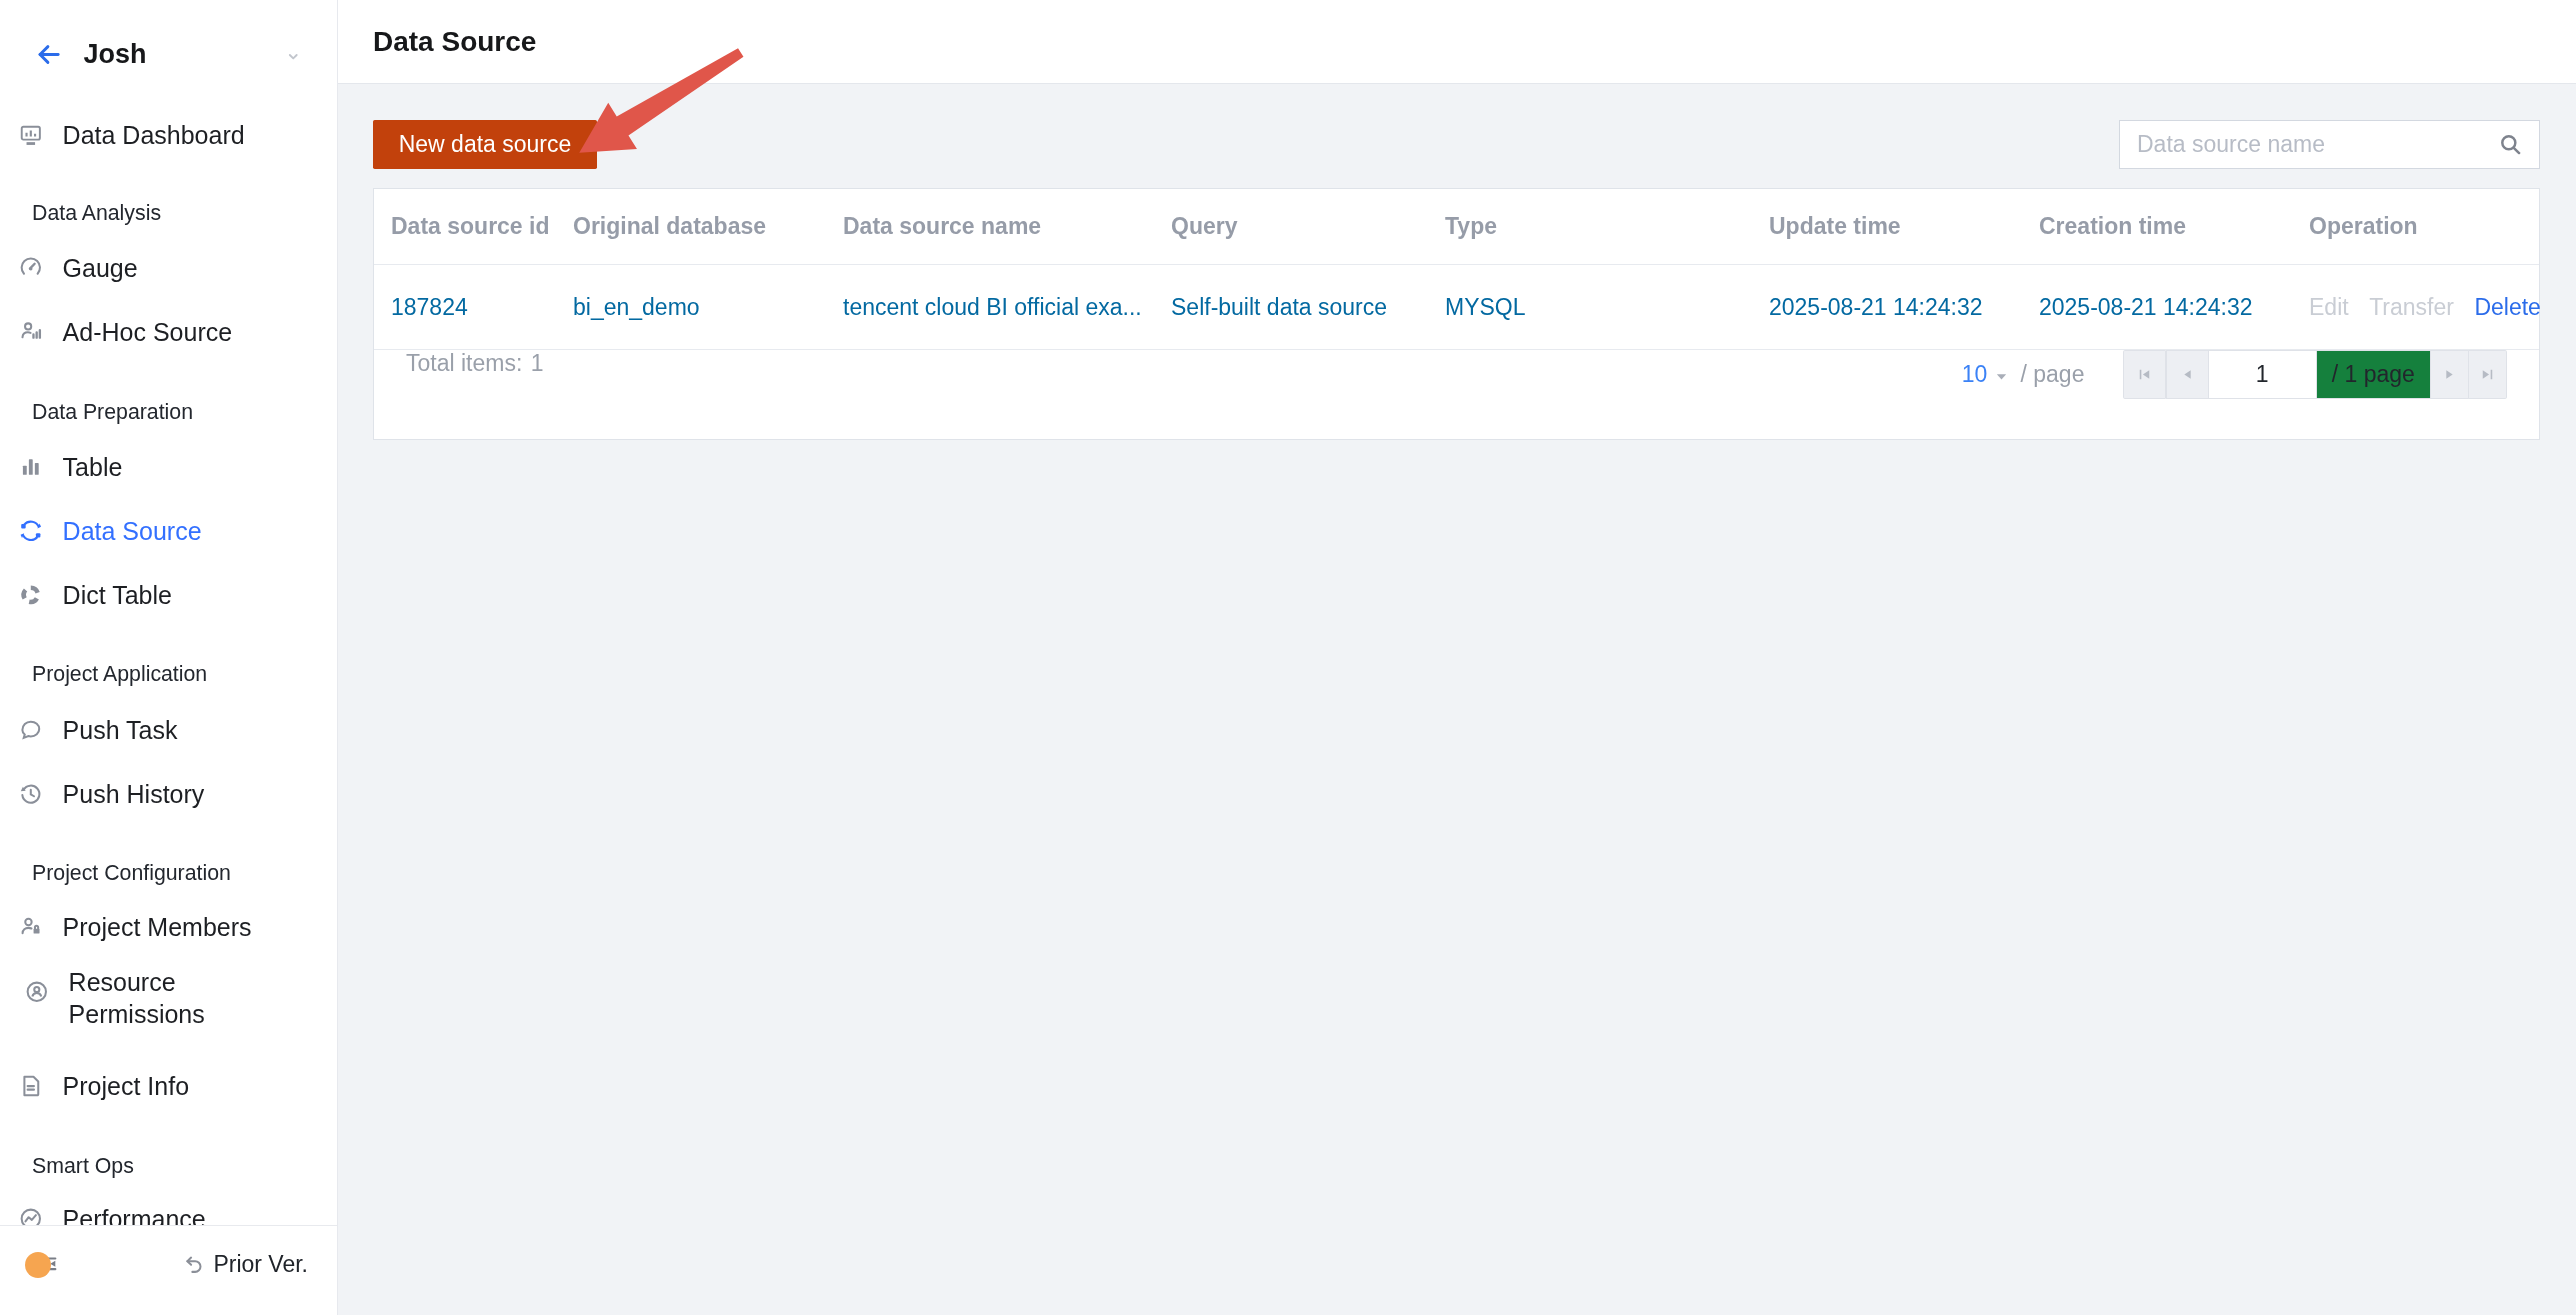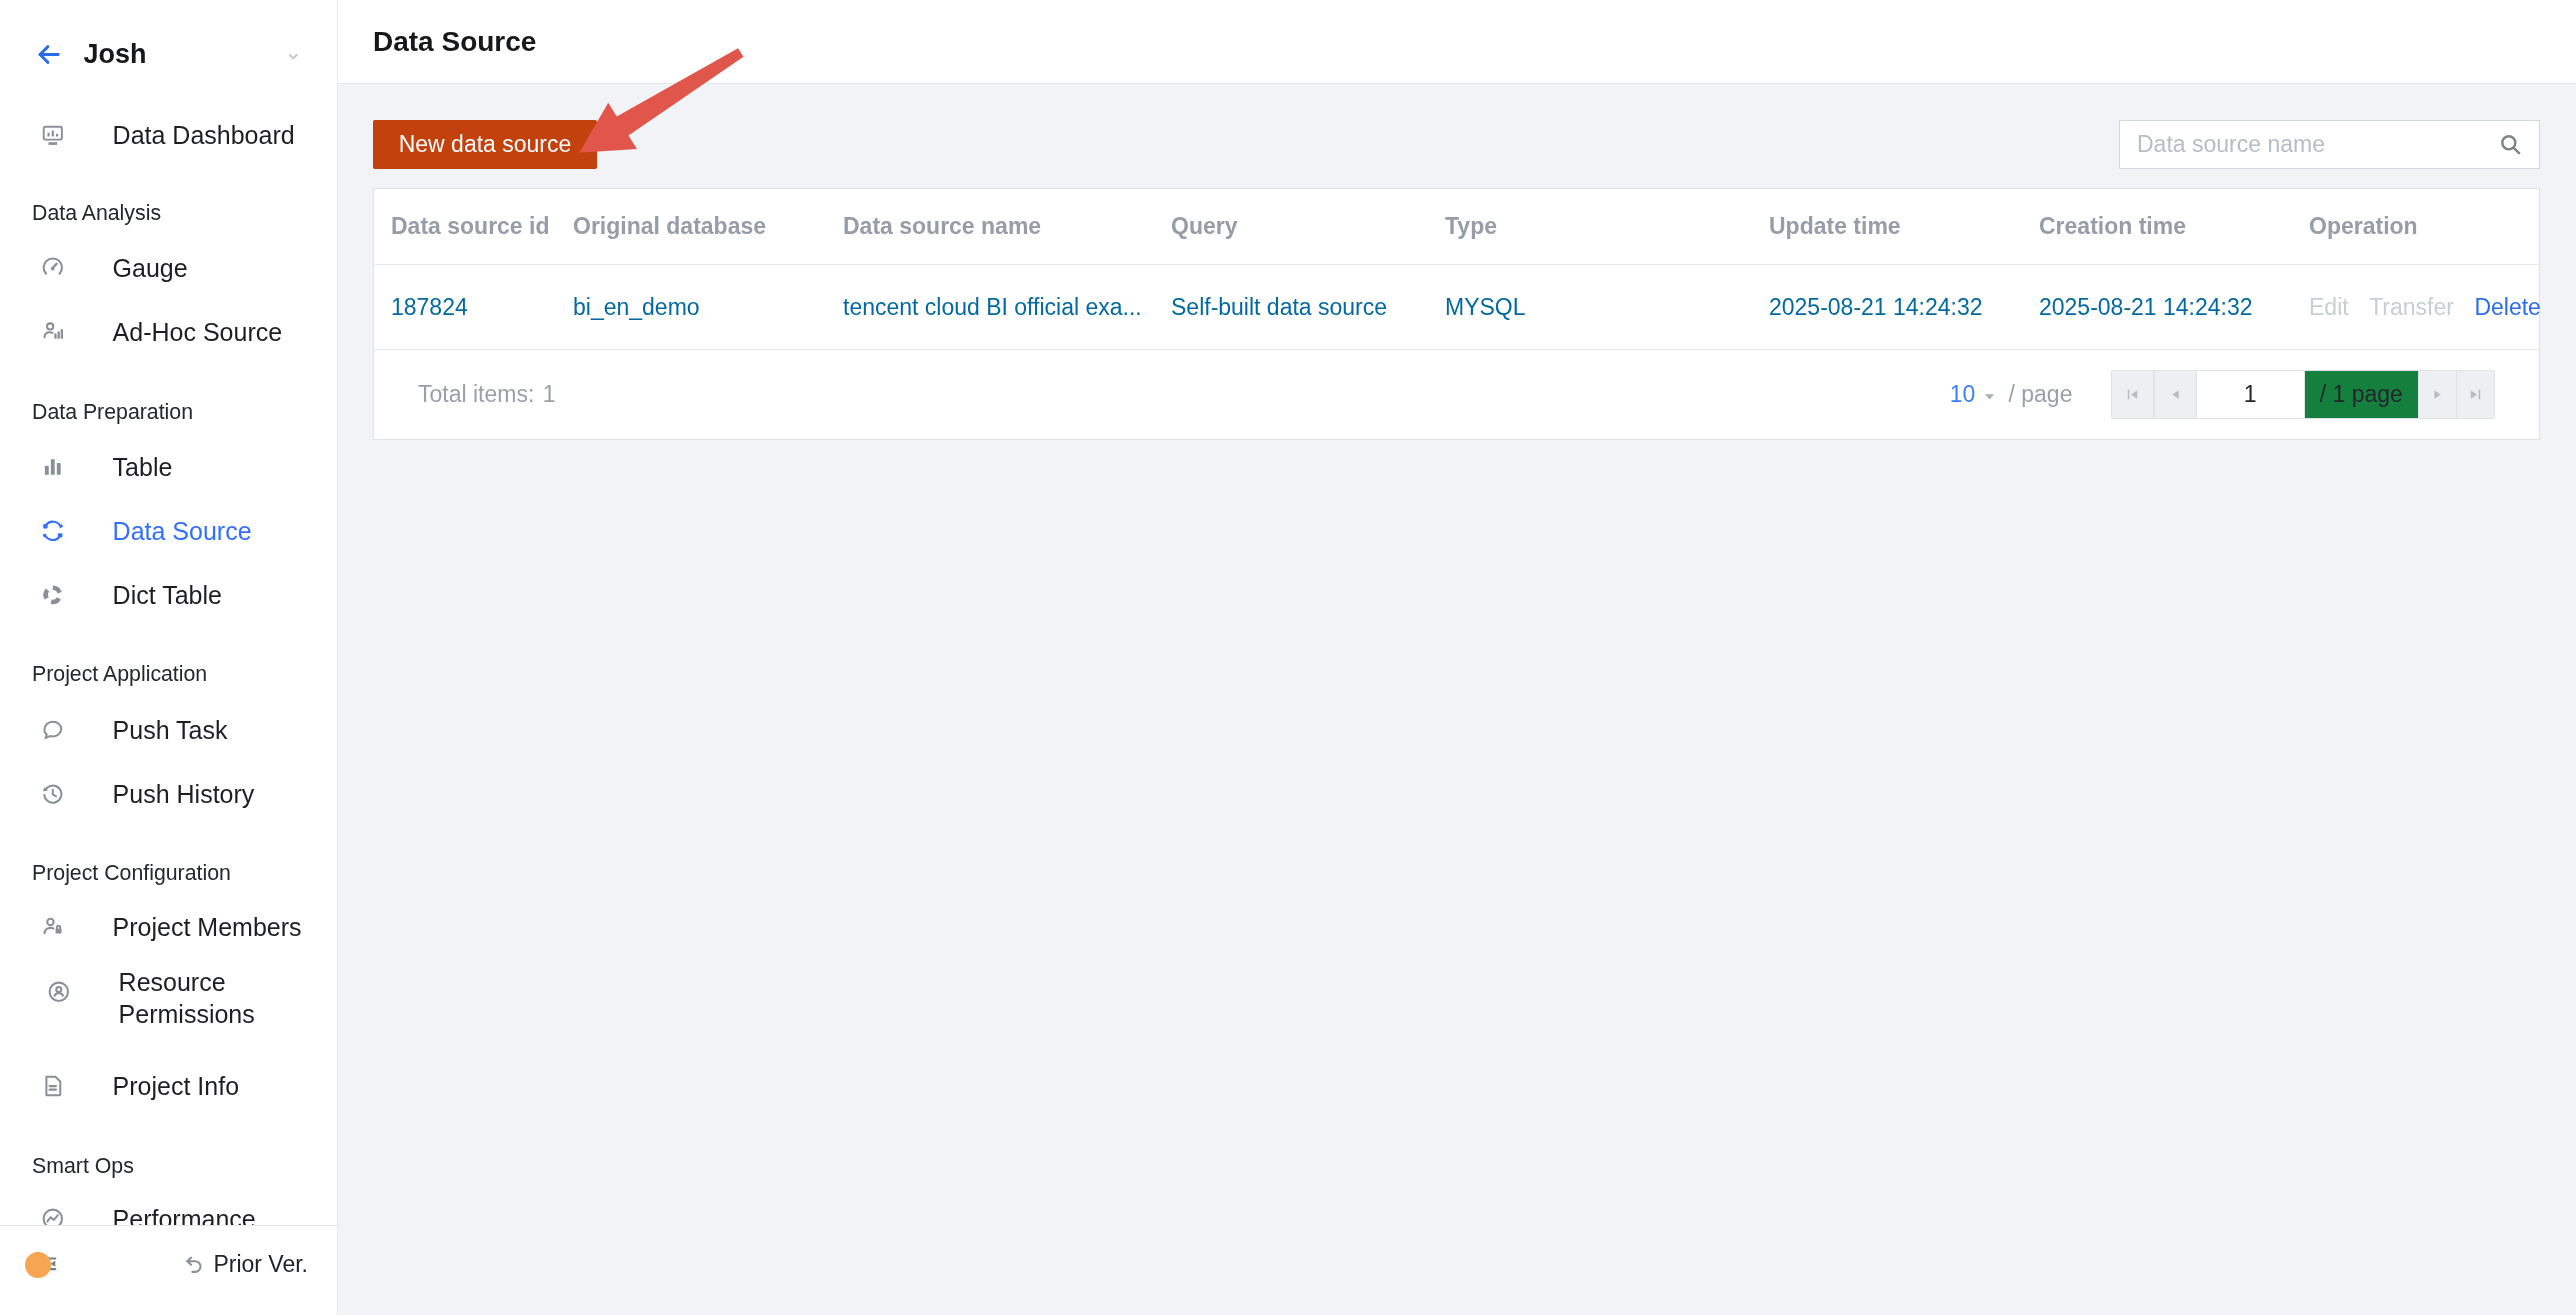--- a/index.html
+++ b/index.html
@@ -6,21 +6,21 @@
   body{
     width:2576px;height:1315px;position:relative;overflow:hidden;
     background:#ffffff;font-family:"Liberation Sans",sans-serif;
     -webkit-font-smoothing:antialiased;
   }
   
   .sidebar{position:absolute;left:0;top:0;width:337px;height:1315px;background:#fff;border-right:0.9px solid #e7e9ee;z-index:2;}
   .s-header{position:absolute;left:0;top:24px;width:100%;height:61px;display:flex;align-items:center;padding-left:34px;box-sizing:border-box;}
   .s-header .name{font-size:27px;font-weight:700;color:#17181a;margin-left:20.5px;}
   .s-header .chev{position:absolute;right:34px;top:22px;}
-  .nav-row{position:absolute;left:0;width:100%;height:63px;display:flex;align-items:center;padding-left:40px;box-sizing:border-box;cursor:pointer;gap:28px;}
+  .nav-row{position:absolute;left:0;width:100%;height:63px;display:flex;align-items:center;padding-left:18px;box-sizing:border-box;cursor:pointer;}
   .nav-row .ic{width:25.6px;height:25.6px;margin-right:19px;flex:0 0 25.6px;display:flex;align-items:center;justify-content:center;}
   .nav-row .lbl{font-size:25px;color:#1d1f23;line-height:32px;}
   .nav-row.active .lbl{color:#3370ff;}
   .nav-section{position:absolute;left:0;width:100%;height:38px;display:flex;align-items:center;padding-left:32px;box-sizing:border-box;font-size:21.3px;color:#23272e;}
   .nav-row.tall{height:94px;align-items:flex-start;margin-left:6px;}
   .nav-row.tall .ic{margin-top:15.4px;}
   .nav-row.tall .lbl{width:171px;margin-top:1.7px;}
   .s-footer{position:absolute;left:0;bottom:12px;width:100%;height:77px;background:#fff;border-top:0.9px solid #e8eaee;z-index:3;}
   .s-footer .orange-dot{position:absolute;left:25px;top:25.6px;width:26.4px;height:26.4px;border-radius:50%;background:#f6a550;z-index:2;}
   .s-footer .collapse{position:absolute;left:34px;top:25px;z-index:1;}
@@ -40,21 +40,21 @@
   .card{position:absolute;left:35px;right:36px;top:104px;height:252px;background:#fff;border:0.9px solid #dfe3e9;box-sizing:border-box;display:flex;flex-direction:column;}
   .tgrid{display:grid;grid-template-columns:182px 270px 328px 274px 324px 270px 270px 1fr;}
   .thead{height:75px;border-bottom:0.9px solid #e7eaef;align-items:center;}
   .thead .cell{font-size:23px;font-weight:700;color:#969ca8;padding-left:17px;white-space:nowrap;overflow:hidden;}
   .trow{height:84px;border-bottom:0.9px solid #e7eaef;align-items:center;}
   .trow .cell{font-size:23px;color:#0369a1;padding-left:17px;white-space:nowrap;overflow:hidden;}
   .actions{display:flex;gap:20.5px;padding-left:17px;}
   .actions .lnk{font-size:23px;}
   .lnk.disabled{color:#c9cdd4;cursor:default;}
   .lnk.delete{color:#2b6cea;cursor:pointer;}
-  .tfoot{flex:1;display:flex;align-items:center;justify-content:space-between;padding:0 44px;}
+  .tfoot{flex:1;display:flex;align-items:flex-start;justify-content:space-between;padding:0 32px;}
   .total{font-size:23px;color:#9aa0aa;}
   .total b{font-weight:400;color:#9aa0aa;margin-left:8.5px;}
   .pager{display:flex;align-items:center;}
   .psize{display:flex;align-items:center;margin-right:39px;cursor:pointer;}
   .psize .num{font-size:23px;color:#3b82f6;}
   .psize .caret{margin:5.1px 0 0 8.5px;display:flex;}
   .psize .perpage{font-size:23px;color:#9aa0aa;margin-left:13.6px;}
   .pgroup{display:flex;align-items:center;}
   .pseg{height:49px;box-sizing:border-box;border:0.9px solid #dfe2e8;display:flex;align-items:center;justify-content:center;margin-left:-0.9px;}
   .pseg.first{margin-left:0;border-radius:1.7px 0 0 1.7px;}

